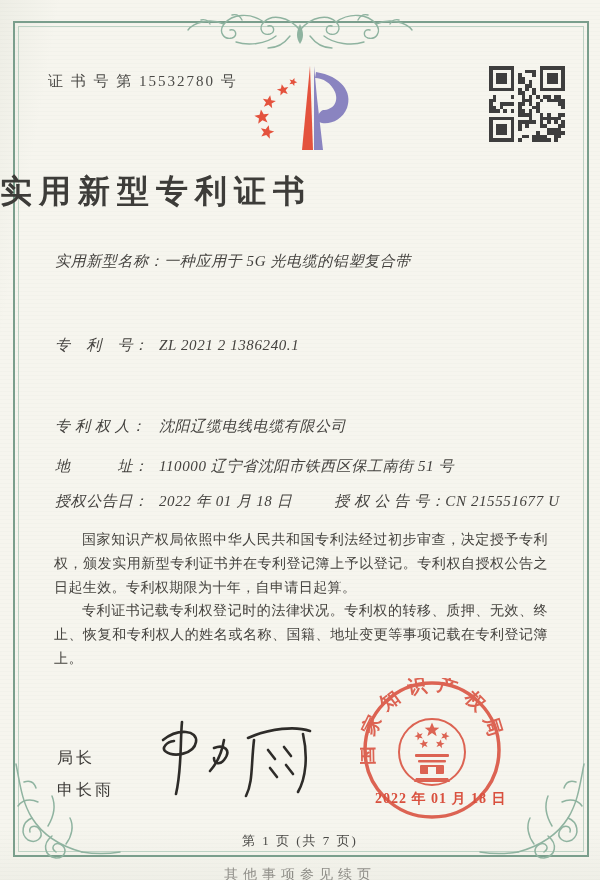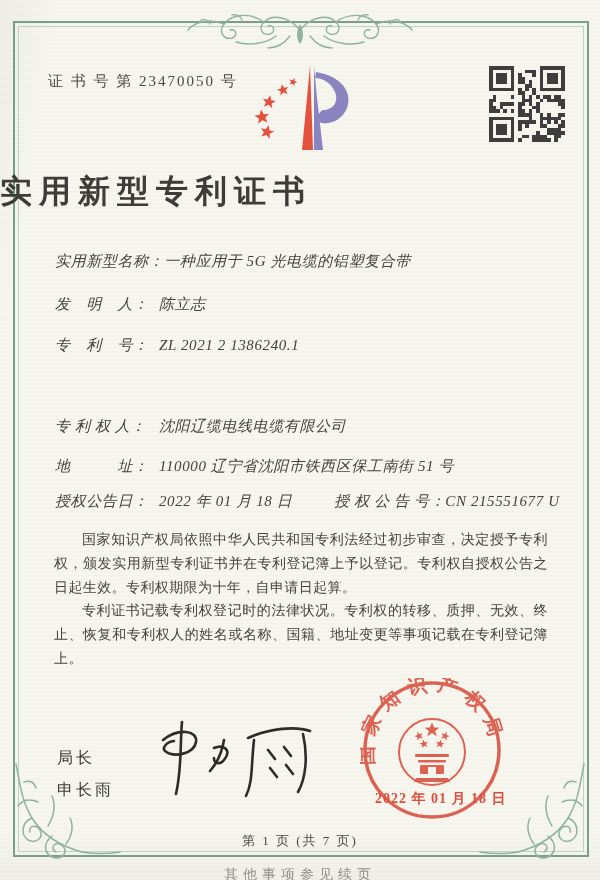--- a/index.html
+++ b/index.html
@@ -81,21 +81,21 @@
       <path d="M24,56 C14,60 12,72 20,78 C28,82 36,76 32,68 C28,62 20,64 22,70"></path>
       <path d="M44,74 C34,82 36,94 48,96 C58,96 60,86 52,82 C46,80 42,86 48,90"></path>
       <path d="M74,90 C86,92 100,92 112,90"></path>
       <path d="M30,40 C22,36 14,38 10,44"></path>
       <path d="M40,64 C46,54 48,44 44,34"></path>
       <path d="M58,82 C64,74 66,64 62,56"></path>
       <path d="M16,20 C22,18 26,20 28,26"></path>
     </g>
   </svg>
 
-  <div class="cert-no">证 书 号 第 23470050 号</div>
+  <div class="cert-no">证 书 号 第 15532780 号</div>
 
   <svg class="logo" width="115" height="96" viewBox="0 0 115 96">
     <defs>
       <path id="st" d="M0,-5.2 L1.45,-1.7 5.1,-1.6 2.2,0.75 3.25,4.3 0,2.2 -3.25,4.3 -2.2,0.75 -5.1,-1.6 -1.45,-1.7 Z" fill="#e4523d"></path>
     </defs>
     <use href="#st" transform="translate(40,32) scale(1.15) rotate(-12)"></use>
     <use href="#st" transform="translate(26,44) scale(1.3) rotate(10)"></use>
     <use href="#st" transform="translate(19,59) scale(1.45) rotate(-8)"></use>
     <use href="#st" transform="translate(24,74) scale(1.35) rotate(14)"></use>
     <use href="#st" transform="translate(50,24) scale(0.8) rotate(20)"></use>
@@ -325,23 +325,20 @@
         <rect x="15" y="20" width="1" height="1" fill="#3e3e3e"></rect>
         <rect x="16" y="20" width="1" height="1" fill="#3e3e3e"></rect>
         <rect x="18" y="20" width="1" height="1" fill="#3e3e3e"></rect>
       </svg></div>
 
   <div class="title">实用新型专利证书</div>
 
   <div class="row" style="top:252px;">
     <span class="lab">实用新型名称：</span><span>一种应用于 5G 光电缆的铝塑复合带</span>
   </div>
-  <div class="row" style="top:295px;">
-    <span class="lab">发　明　人：</span><span>陈立志</span>
-  </div>
   <div class="row" style="top:336px;">
     <span class="lab">专　利　号：</span><span>ZL 2021 2 1386240.1</span>
   </div>
   <div class="row" style="top:417px;">
     <span class="lab">专 利 权 人：</span><span>沈阳辽缆电线电缆有限公司</span>
   </div>
   <div class="row" style="top:457px;">
     <span class="lab">地　　　址：</span><span>110000 辽宁省沈阳市铁西区保工南街 51 号</span>
   </div>
   <div class="row" style="top:492px;">

